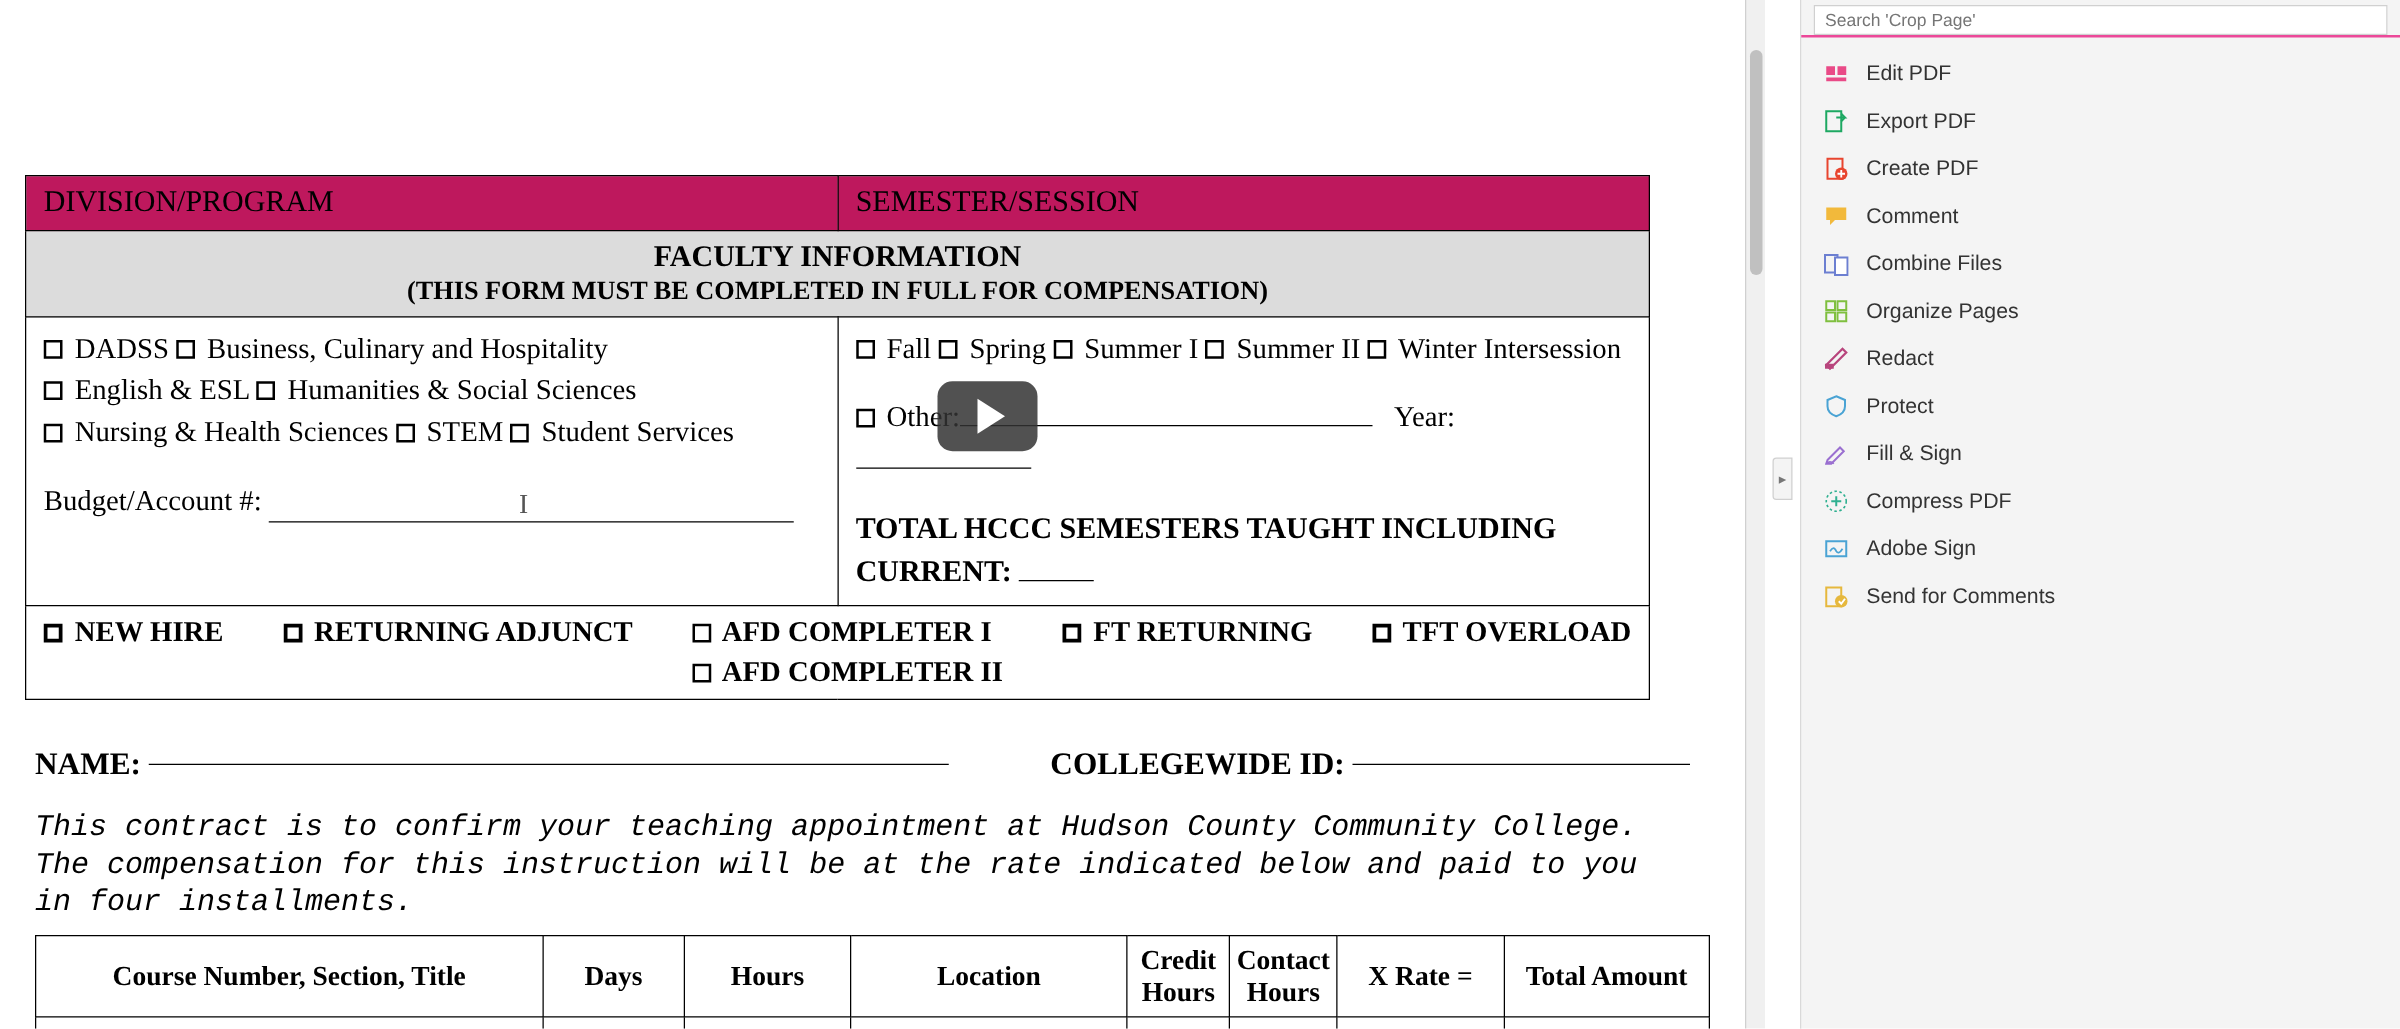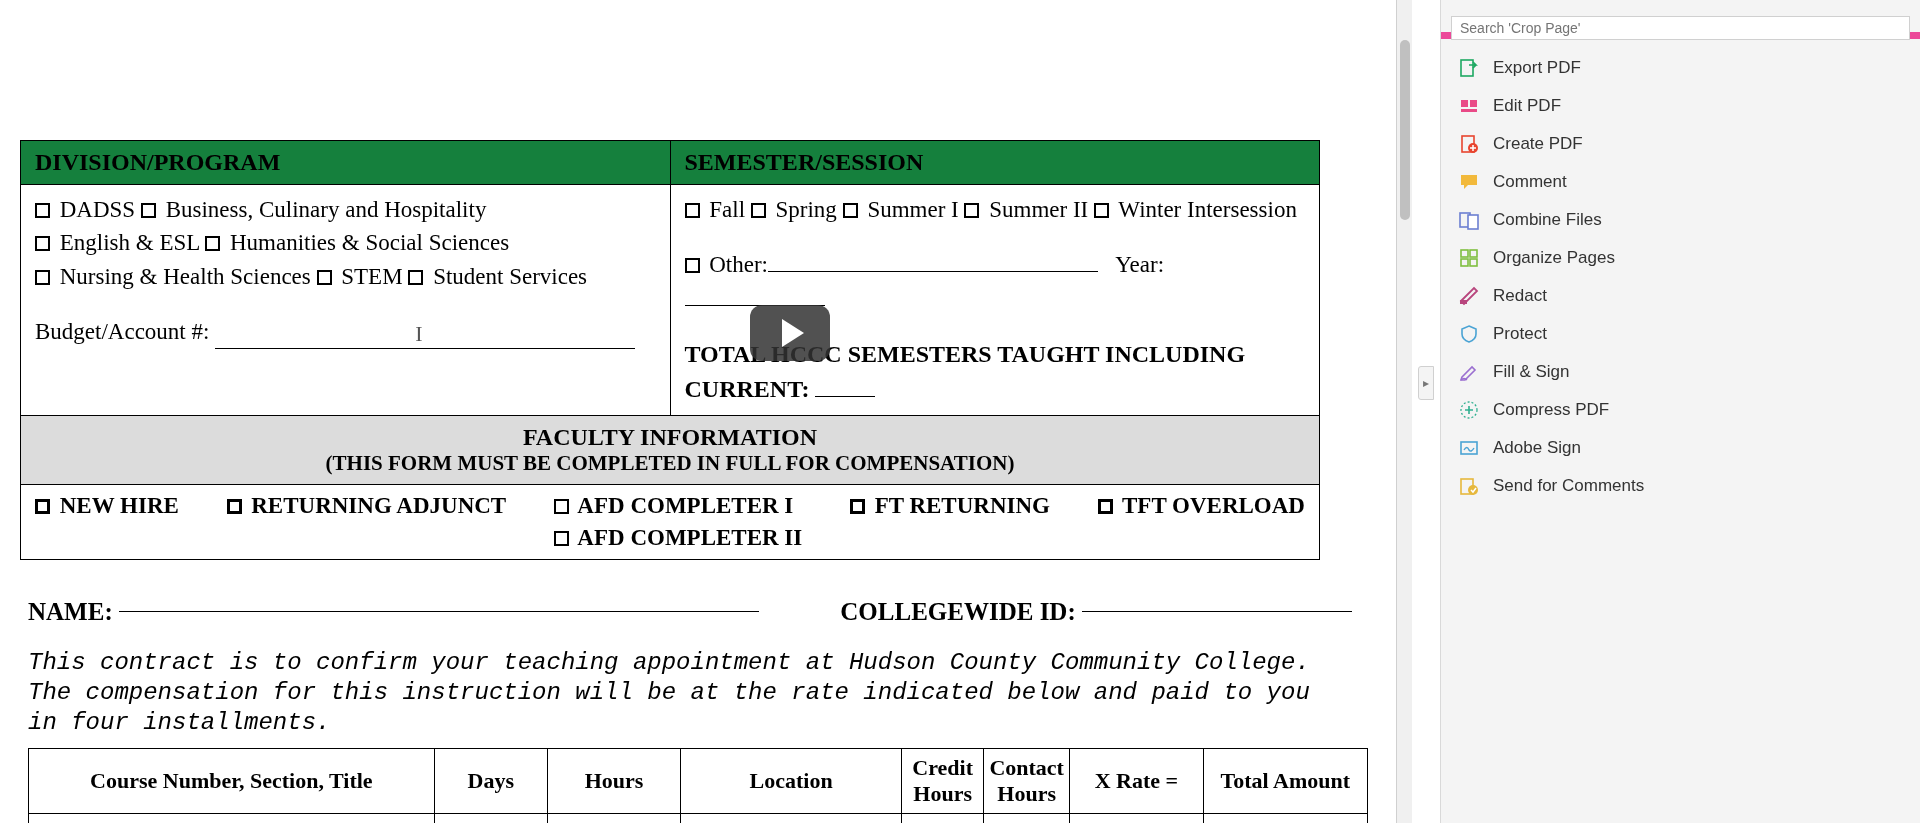--- a/index.html
+++ b/index.html
@@ -3,59 +3,65 @@
   <meta charset="utf-8">
   <style>
     * { margin:0; padding:0; box-sizing:border-box; }
     body { font-family: Arial, sans-serif; background:#fff; width:1920px; height:823px; overflow:hidden; position:relative; }
     .doc-area { position:absolute; left:0; top:0; width:1440px; height:823px; background:#fff; overflow:hidden; }
     .scrollbar { position:absolute; left:1396px; top:0; width:16px; height:823px; background:#f0f0f0; border-left:1px solid #d0d0d0; }
     .scroll-thumb { position:absolute; left:3px; top:40px; width:10px; height:180px; background:#c0c0c0; border-radius:5px; }
     .page { position:absolute; left:20px; top:-10px; width:1340px; background:#fff; }
     .form-table { width:1300px; border-collapse:collapse; margin-top:150px; }
     .form-table td, .form-table th { border:1.5px solid #000; padding:8px 14px; vertical-align:top; }
-    .hdr-cell { background:#15803d; font-weight:bold; font-size:24px; padding:10px 14px; font-family:"Times New Roman",serif;margin-left:20px; }
+    .hdr-cell { background:#be185d; font-weight:normal; font-size:24px; padding:10px 14px; font-family:"Times New Roman",serif;margin-left:20px; }
     .content-cell { font-family:"Times New Roman",serif; font-size:23px; line-height:1.45; }
     .cb { display:inline-block; width:15px; height:15px; border:2px solid #000; margin-right:4px; position:relative; top:1px; }
     .uline { border-bottom:1px solid #000; display:inline-block; }
     .section-hdr { text-align:center; background:#dcdcdc; font-family:"Times New Roman",serif; }
     .sh-title { font-weight:bold; font-size:24px; }
     .sh-sub { font-weight:bold; font-size:21px; }
     .fac-row td { font-family:"Times New Roman",serif; font-size:23px; font-weight:bold; }
     .fac-wrap { display:flex; align-items:flex-start; justify-content:space-between; gap:24px; }
     .fac-col { white-space:nowrap; }
     .name-row { font-family:"Times New Roman",serif; font-size:25px; font-weight:bold; margin:38px 8px 0 8px; display:flex; align-items:center; }
     .contract-text { font-family:Liberation Mono, monospace; font-style:italic; font-size:24px; margin:22px 8px 8px 8px; line-height:1.25; }
     .course-table { width:1340px; border-collapse:collapse; margin:10px 16px 0 8px; }
     .course-table th, .course-table td { border:1.5px solid #000; font-family:"Times New Roman",serif; font-size:22px; font-weight:bold; text-align:center; padding:6px 4px; }
     .course-table td.empty { height:40px; }
     .cursor-caret { display:inline-block; font-family:"Times New Roman",serif; font-size:22px; color:#555; position:relative; left:200px; top:2px; }
     
     .right-pane { position:absolute; left:1440px; top:0; right:0; width:480px; height:823px; background:#f4f4f4; border-left:1px solid #d9d9d9; font-family:"Segoe UI",Arial,sans-serif; }
-    .search-box { margin:0; padding:16px 10px; border-bottom:7px solid #ec4899; height:30px; }
+    .search-box { margin:0; padding:4px 10px; border-bottom:2px solid #ec4899; height:30px; }
     .search-input { width:100%; border:1px solid #d0d0d0; background:#fff; color:#999; font-size:14px; padding:3px 8px; }
     .tool-list { padding-top:10px; }
     .tool-item { display:flex; align-items:center; gap:14px; padding:9px 18px; font-size:17px; color:#333; cursor:pointer; }
     .ticon { width:20px; height:20px; flex:0 0 20px; position:relative; }
     .collapse-handle { position:absolute; left:1418px; top:366px; width:16px; height:34px; background:#f4f4f4; border:1px solid #d0d0d0; border-radius:3px 0 0 3px; display:flex; align-items:center; justify-content:center; color:#777; font-size:12px; }
     
     .play-overlay { position:absolute; left:750px; top:305px; width:80px; height:56px; background:rgba(50,50,50,0.85); border-radius:12px; display:flex; align-items:center; justify-content:center; }
     .play-tri { width:0; height:0; border-left:22px solid #fff; border-top:14px solid transparent; border-bottom:14px solid transparent; margin-left:5px; }
   </style>
 </head>
 <body>
 
 <div class="doc-area">
   <div class="page">
 
     <table class="form-table">
       <tbody>
           <tr>
         <td class="hdr-cell" style="width:50%;">DIVISION/PROGRAM</td>
         <td class="hdr-cell" style="width:50%;">SEMESTER/SESSION</td>
+      </tr>
+      <tr>
+        <td colspan="2" class="section-hdr">
+          <div class="sh-title">FACULTY INFORMATION</div>
+          <div class="sh-sub">(THIS FORM MUST BE COMPLETED IN FULL FOR COMPENSATION)</div>
+        </td>
       </tr>
       <tr>
         <td class="content-cell">
           <span class="cb"></span> <span>DADSS</span>
           <span class="cb"></span> <span>Business, Culinary and Hospitality</span><br>
           <span class="cb"></span> <span>English &amp; ESL</span>
           <span class="cb"></span> <span>Humanities &amp; Social Sciences</span><br>
           <span class="cb"></span> <span>Nursing &amp; Health Sciences</span>
           <span class="cb"></span> <span>STEM</span>
           <span class="cb"></span> <span>Student Services</span>
@@ -70,26 +76,20 @@
           <span class="cb"></span> <span>Summer I</span>
           <span class="cb"></span> <span>Summer II</span>
           <span class="cb"></span> <span>Winter Intersession</span>
           <div style="margin-top:22px;">
             <span class="cb"></span> <span>Other:</span><span class="uline" style="width:330px;"></span>
             &nbsp;&nbsp;<span>Year:</span> <span class="uline" style="width:140px;"></span>
           </div>
           <div style="margin-top:22px; font-weight:bold; font-size:24px;">
             <span>TOTAL HCCC SEMESTERS TAUGHT INCLUDING CURRENT:</span> <span class="uline" style="width:60px;"></span>
           </div>
-        </td>
-      </tr>
-      <tr>
-        <td colspan="2" class="section-hdr">
-          <div class="sh-title">FACULTY INFORMATION</div>
-          <div class="sh-sub">(THIS FORM MUST BE COMPLETED IN FULL FOR COMPENSATION)</div>
         </td>
       </tr>
       <tr class="fac-row">
         <td colspan="2">
           <div class="fac-wrap">
             <div class="fac-col"><span class="cb" style="border-width:3px;"></span> <span>NEW HIRE</span></div>
             <div class="fac-col"><span class="cb" style="border-width:3px;"></span> <span>RETURNING ADJUNCT</span></div>
             <div class="fac-col">
               <div><span class="cb"></span> <span>AFD COMPLETER I</span></div>
               <div style="margin-top:6px;"><span class="cb"></span> <span>AFD COMPLETER II</span></div>
@@ -158,32 +158,32 @@
   <span>▸</span>
 </div>
 
 <div class="right-pane">
   <div class="search-box">
     <input class="search-input" placeholder="Search 'Crop Page'" style="">
   </div>
   <div class="tool-list">
     <div class="tool-item">
         <span class="ticon"><svg viewBox="0 0 20 20">
-            <rect x="2" y="2" width="12" height="16" fill="none" stroke="#1da862" stroke-width="1.6"></rect>
-            <path d="M10 7 L17 7 L14 4 M17 7 L14 10" stroke="#1da862" fill="none" stroke-width="1.6"></path>
-          </svg></span>
-        <span>Export PDF</span>
-      </div>
-    <div class="tool-item">
-        <span class="ticon"><svg viewBox="0 0 20 20">
             <rect x="2" y="4" width="7" height="7" fill="#e94a87"></rect>
             <rect x="11" y="4" width="7" height="7" fill="#e94a87"></rect>
             <rect x="2" y="13" width="16" height="3" fill="#e94a87"></rect>
           </svg></span>
         <span>Edit PDF</span>
+      </div>
+    <div class="tool-item">
+        <span class="ticon"><svg viewBox="0 0 20 20">
+            <rect x="2" y="2" width="12" height="16" fill="none" stroke="#1da862" stroke-width="1.6"></rect>
+            <path d="M10 7 L17 7 L14 4 M17 7 L14 10" stroke="#1da862" fill="none" stroke-width="1.6"></path>
+          </svg></span>
+        <span>Export PDF</span>
       </div>
     <div class="tool-item">
         <span class="ticon"><svg viewBox="0 0 20 20">
             <rect x="3" y="2" width="12" height="16" fill="none" stroke="#e8452f" stroke-width="1.6"></rect>
             <circle cx="14" cy="14" r="5" fill="#e8452f"></circle>
             <path d="M14 11 v6 M11 14 h6" stroke="#fff" stroke-width="1.5"></path>
           </svg></span>
         <span>Create PDF</span>
       </div>
     <div class="tool-item">

